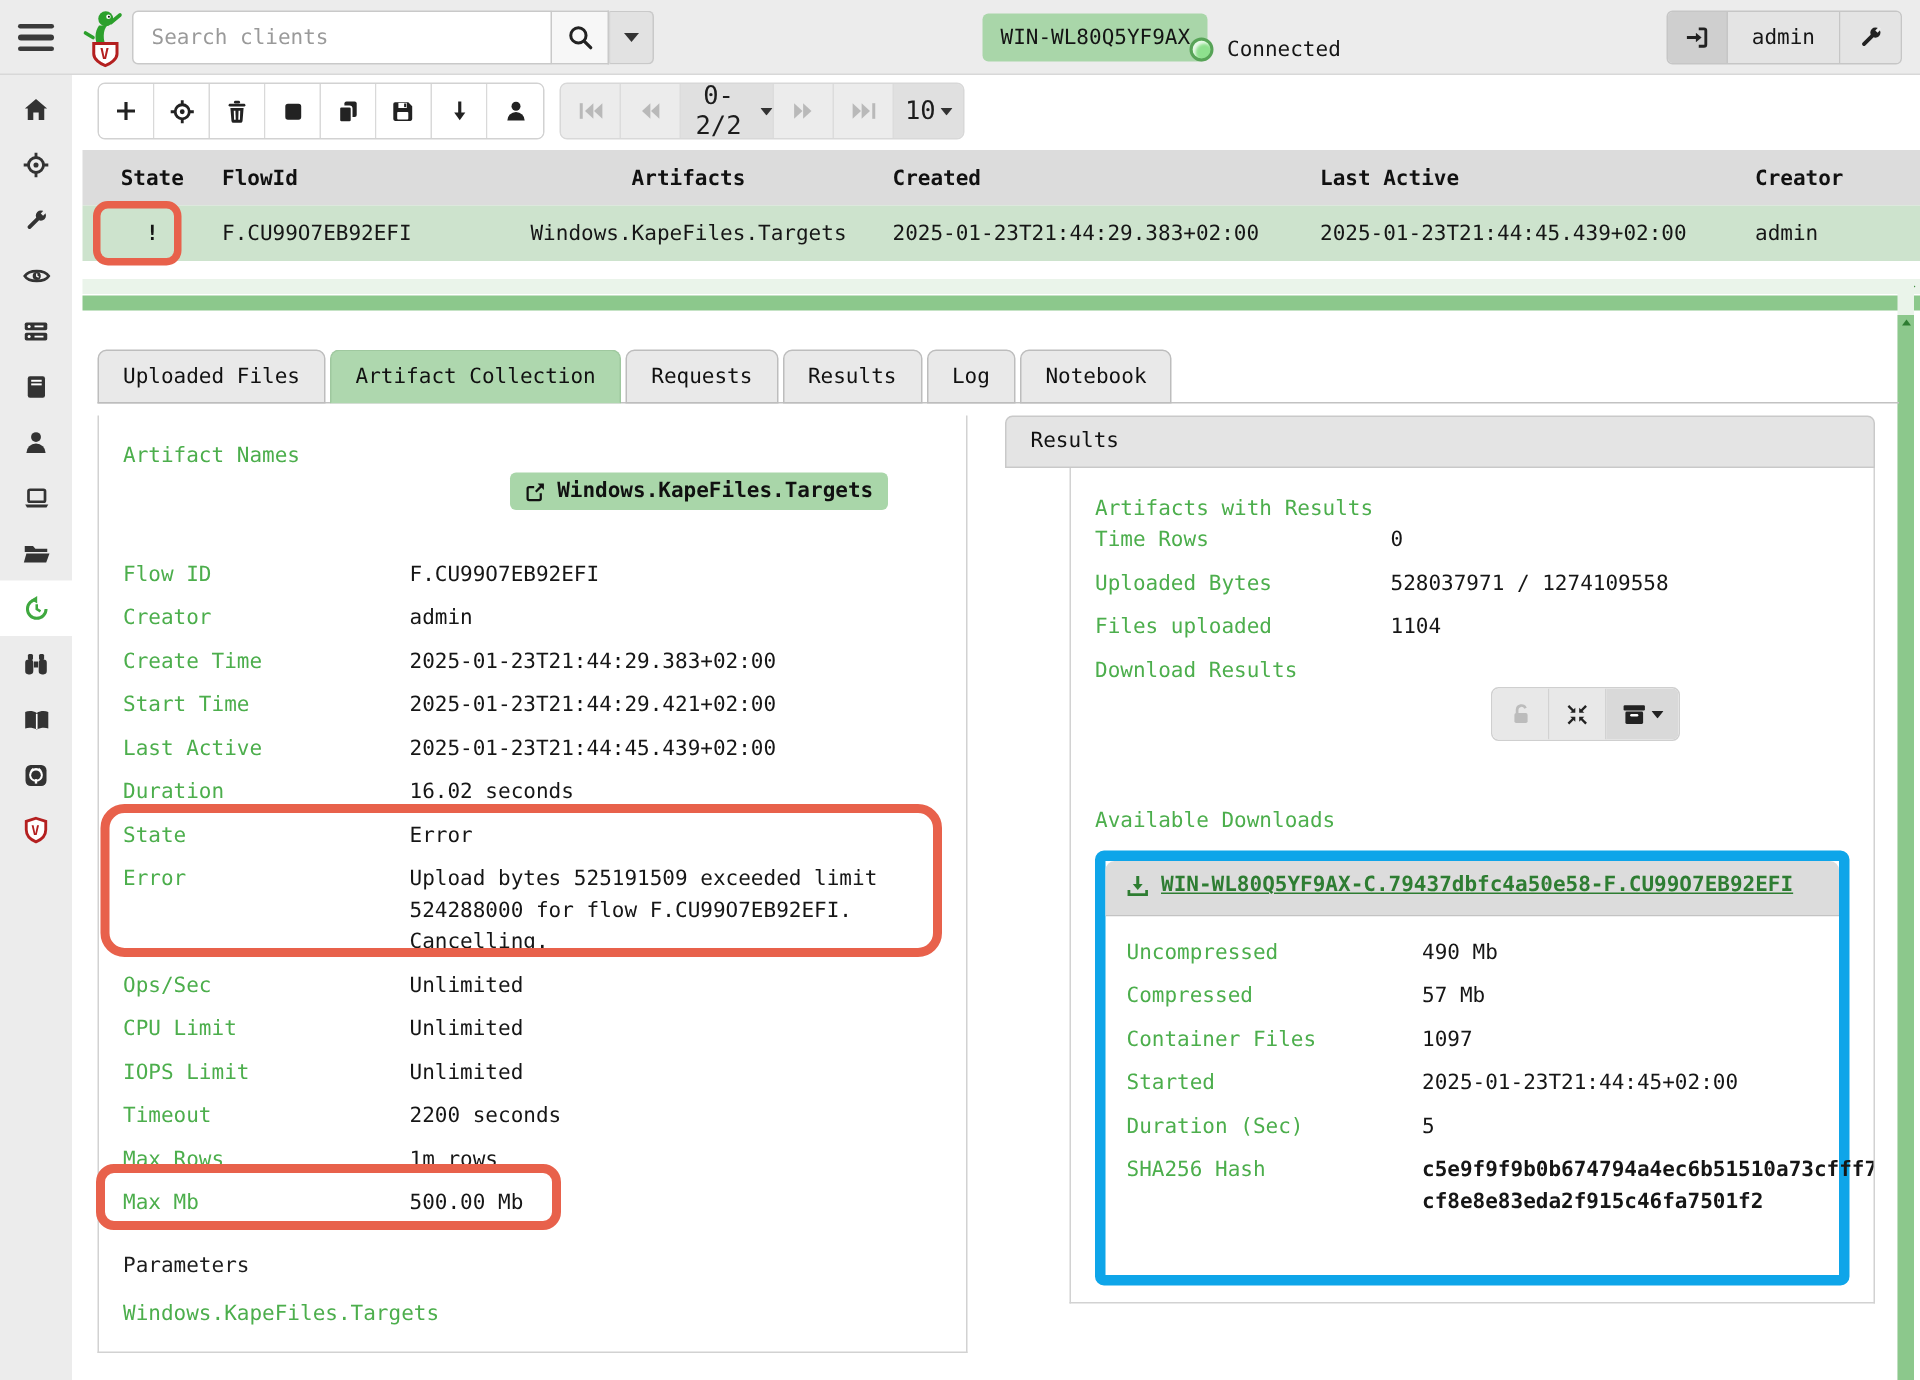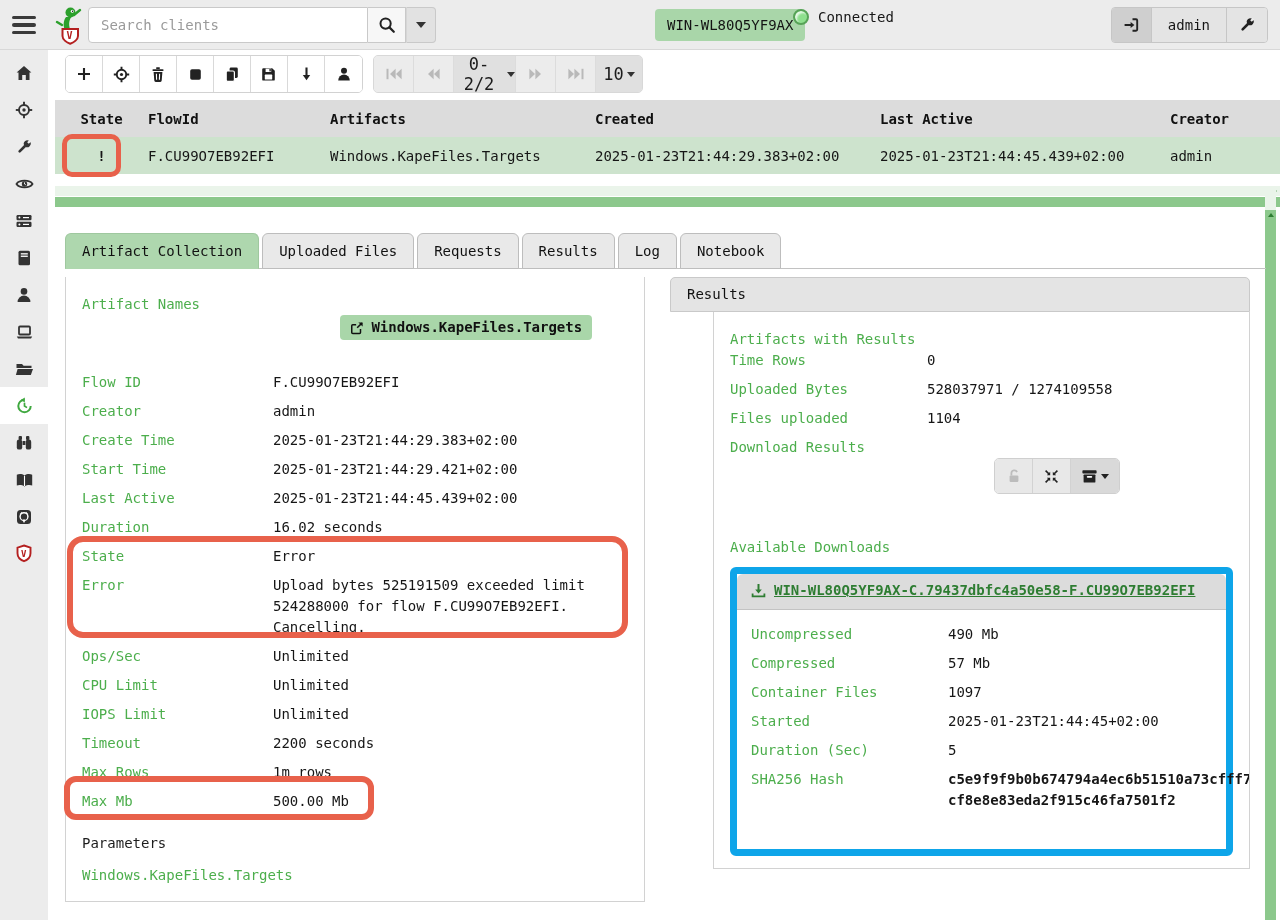--- a/index.html
+++ b/index.html
@@ -17,21 +17,21 @@
   .search-wrap { position:absolute; left:88px; top:7px; display:flex; height:36px; }
   .search-input { width:280px; height:36px; border:1px solid #c9c9c9; border-radius:4px 0 0 4px;
     padding:0 12px; font:inherit; color:#333; background:#fff; outline:none; }
   .search-input::placeholder { color:#9a9a9a; }
   .search-btn { width:38px; height:36px; border:1px solid #c9c9c9; border-left:none;
     background:#f7f7f7; display:flex; align-items:center; justify-content:center; cursor:pointer; }
   .search-caret-btn { width:30px; height:36px; border:1px solid #c9c9c9; border-left:1px solid #d6d6d6;
     background:#e2e2e2; border-radius:0 4px 4px 0; display:flex; align-items:center; justify-content:center; cursor:pointer; }
   .host-badge { position:absolute; left:655px; top:9px; height:32px; background:#a9d6a9;
     border-radius:4px; padding:0 12px; line-height:32px; color:#141414; cursor:pointer; }
-  .conn { position:absolute; left:793px; top:9px; height:32px; display:flex; align-items:flex-start; gap:9px; }
+  .conn { position:absolute; left:793px; top:9px; height:32px; display:flex; align-items:flex-end; gap:9px; }
   .conn-dot { width:16px; height:16px; border-radius:50%; background:#8ee08e;
     border:2px solid #57a357; box-shadow:inset 2px 2px 2px rgba(255,255,255,.8); }
   .user-group { position:absolute; right:12px; top:7px; display:flex; height:36px;
     border:1px solid #c6c6c6; border-radius:4px; overflow:hidden; }
   .user-group > * { border:none; border-right:1px solid #c6c6c6; background:#e4e4e4;
     display:flex; align-items:center; justify-content:center; cursor:pointer; font:inherit; color:#161616; }
   .user-group > *:last-child { border-right:none; }
   .ug-logout { width:40px; background:#cfcfcf; }
   .ug-admin { padding:0 16px; }
   .ug-wrench { width:40px; }
@@ -57,21 +57,21 @@
   .pg-range { width:62px; background:#e0e0e0; }
   .pg-size { width:46px; background:#e0e0e0; }
 
   
   .thead { position:absolute; left:55px; top:100px; right:0; height:37px; background:#dcdcdc;
     display:flex; align-items:center; font-weight:bold; color:#111; }
   .trow { position:absolute; left:55px; top:137px; right:0; height:37px; background:#cde3cd;
     display:flex; align-items:center; cursor:pointer; }
   .c-state { flex:0 0 86px; padding-left:7px; text-align:center; }
   .c-flow { flex:0 0 182px; padding-left:7px; }
-  .c-art { flex:0 0 265px; padding-left:7px; }
+  .c-art { flex:0 0 265px; padding-left:7px;text-align:center; }
   .c-created { flex:0 0 285px; padding-left:7px; }
   .c-last { flex:0 0 290px; padding-left:7px; }
   .c-creator { flex:1; padding-left:7px; }
   .state-flag { font-weight:bold; }
 
   
   .hscroll-track { position:absolute; left:55px; top:186px; right:0; height:10px; background:#eaf4ea; }
   .hscroll-arrow { position:absolute; right:3px; top:1px; width:0; height:0;
     border-top:4px solid transparent; border-bottom:4px solid transparent; border-left:6px solid #3f8f3f; }
   .divider { position:absolute; left:55px; top:197px; right:0; height:10px; background:#8cc88c; cursor:row-resize; }
@@ -483,22 +483,22 @@
 
 <div class="hscroll-track">
   <div class="hscroll-arrow"></div>
 </div>
 <div class="divider"></div>
 <div class="vscroll-track">
   <div class="vscroll-thumb"></div>
 </div>
 
 <div class="tabs">
+  <div class="tab">Uploaded Files</div>
   <div class="tab active">Artifact Collection</div>
-  <div class="tab">Uploaded Files</div>
   <div class="tab">Requests</div>
   <div class="tab">Results</div>
   <div class="tab">Log</div>
   <div class="tab">Notebook</div>
 </div>
 
 <div class="panel panel-overview">
   <div class="panel-body">
     <div class="frow" style="margin-bottom:10px;">
       <div class="flabel">Artifact Names</div>

